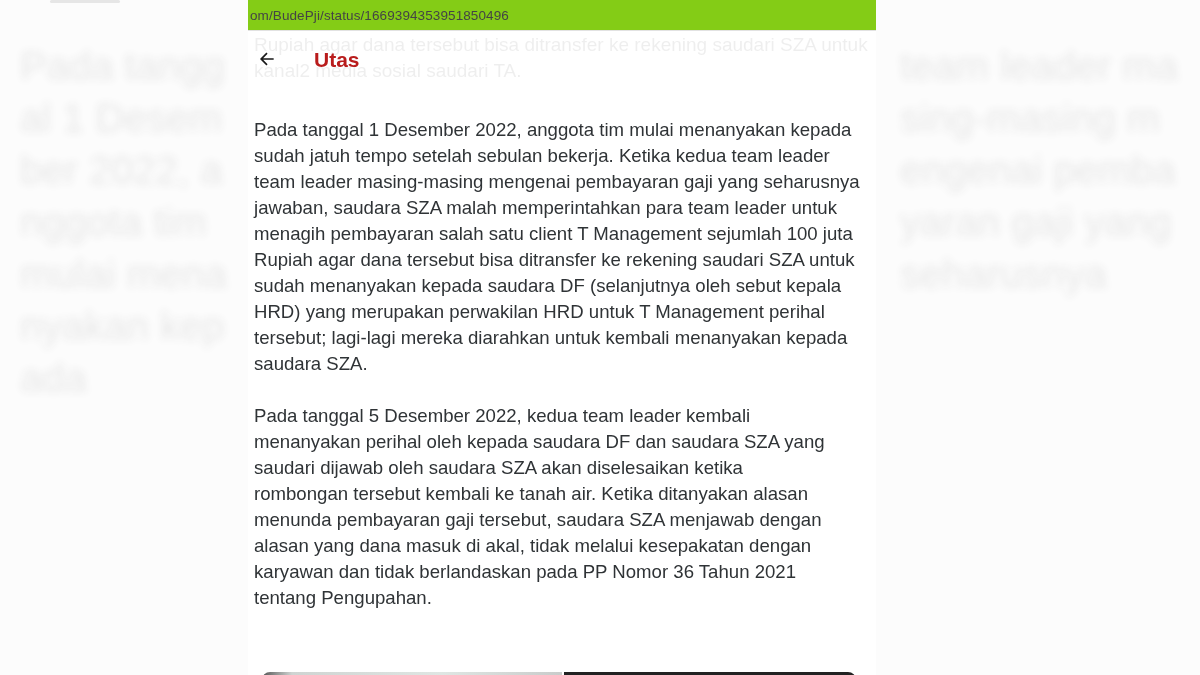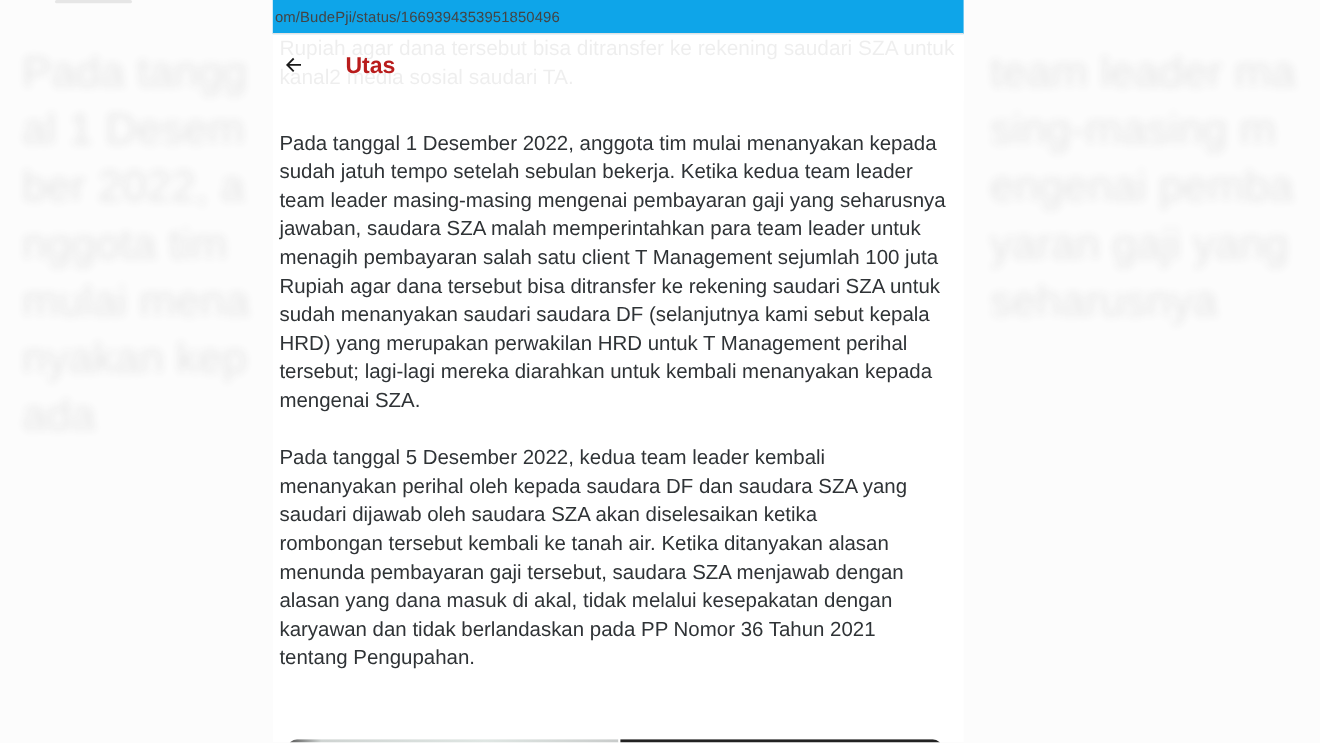--- a/index.html
+++ b/index.html
@@ -24,21 +24,21 @@
       background: #e6e6e6; border-radius: 2px;
     }
 
     
     .panel {
       position: absolute; left: 248px; top: 0; width: 628px; height: 675px;
       background: #ffffff;
     }
     .url-bar {
       position: absolute; left: 0; top: 0; width: 628px; height: 31px;
-      background: #0ea5e9; border-bottom: 1px solid #e2e2e2;
+      background: #84cc16; border-bottom: 1px solid #e2e2e2;
       display: flex; align-items: center; overflow: hidden;
     }
     .url-text {
       font-size: 13.5px; color: #444; white-space: nowrap; letter-spacing: 0.1px;
       padding-left: 2px;
     }
 
     .header {
       position: absolute; left: 0; top: 32px; width: 628px; height: 60px;
       background: rgba(255,255,255,0.86);
@@ -100,24 +100,24 @@
     </div>
 
     <div class="content">
       <div class="para">
         <span class="line">Pada tanggal 1 Desember 2022, anggota tim mulai menanyakan kepada</span>
         <span class="line">sudah jatuh tempo setelah sebulan bekerja. Ketika kedua team leader</span>
         <span class="line">team leader masing-masing mengenai pembayaran gaji yang seharusnya</span>
         <span class="line">jawaban, saudara SZA malah memperintahkan para team leader untuk</span>
         <span class="line">menagih pembayaran salah satu client T Management sejumlah 100 juta</span>
         <span class="line">Rupiah agar dana tersebut bisa ditransfer ke rekening saudari SZA untuk</span>
-        <span class="line">sudah menanyakan saudari saudara DF (selanjutnya kami sebut kepala</span>
+        <span class="line">sudah menanyakan kepada saudara DF (selanjutnya oleh sebut kepala</span>
         <span class="line">HRD) yang merupakan perwakilan HRD untuk T Management perihal</span>
         <span class="line">tersebut; lagi-lagi mereka diarahkan untuk kembali menanyakan kepada</span>
-        <span class="line">mengenai SZA.</span>
+        <span class="line">saudara SZA.</span>
       </div>
       <div class="para">
         <span class="line">Pada tanggal 5 Desember 2022, kedua team leader kembali</span>
         <span class="line">menanyakan perihal oleh kepada saudara DF dan saudara SZA yang</span>
         <span class="line">saudari dijawab oleh saudara SZA akan diselesaikan ketika</span>
         <span class="line">rombongan tersebut kembali ke tanah air. Ketika ditanyakan alasan</span>
         <span class="line">menunda pembayaran gaji tersebut, saudara SZA menjawab dengan</span>
         <span class="line">alasan yang dana masuk di akal, tidak melalui kesepakatan dengan</span>
         <span class="line">karyawan dan tidak berlandaskan pada PP Nomor 36 Tahun 2021</span>
         <span class="line">tentang Pengupahan.</span>

